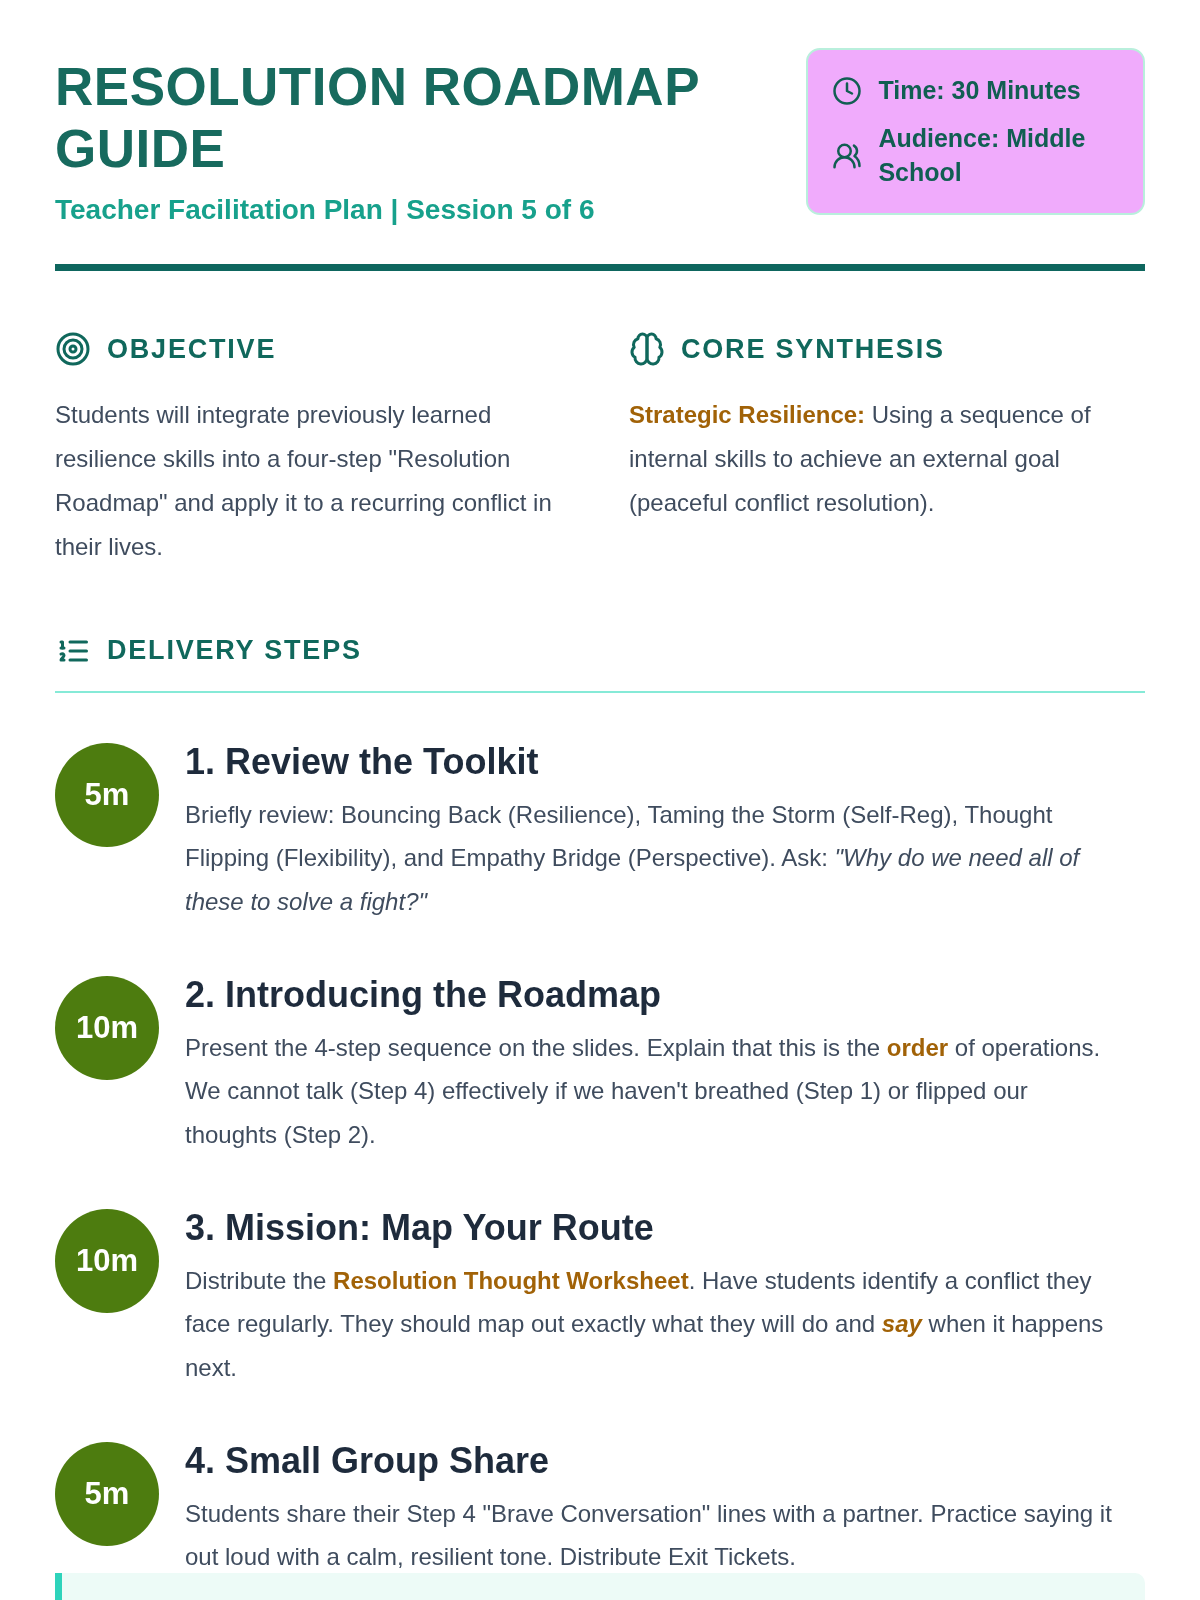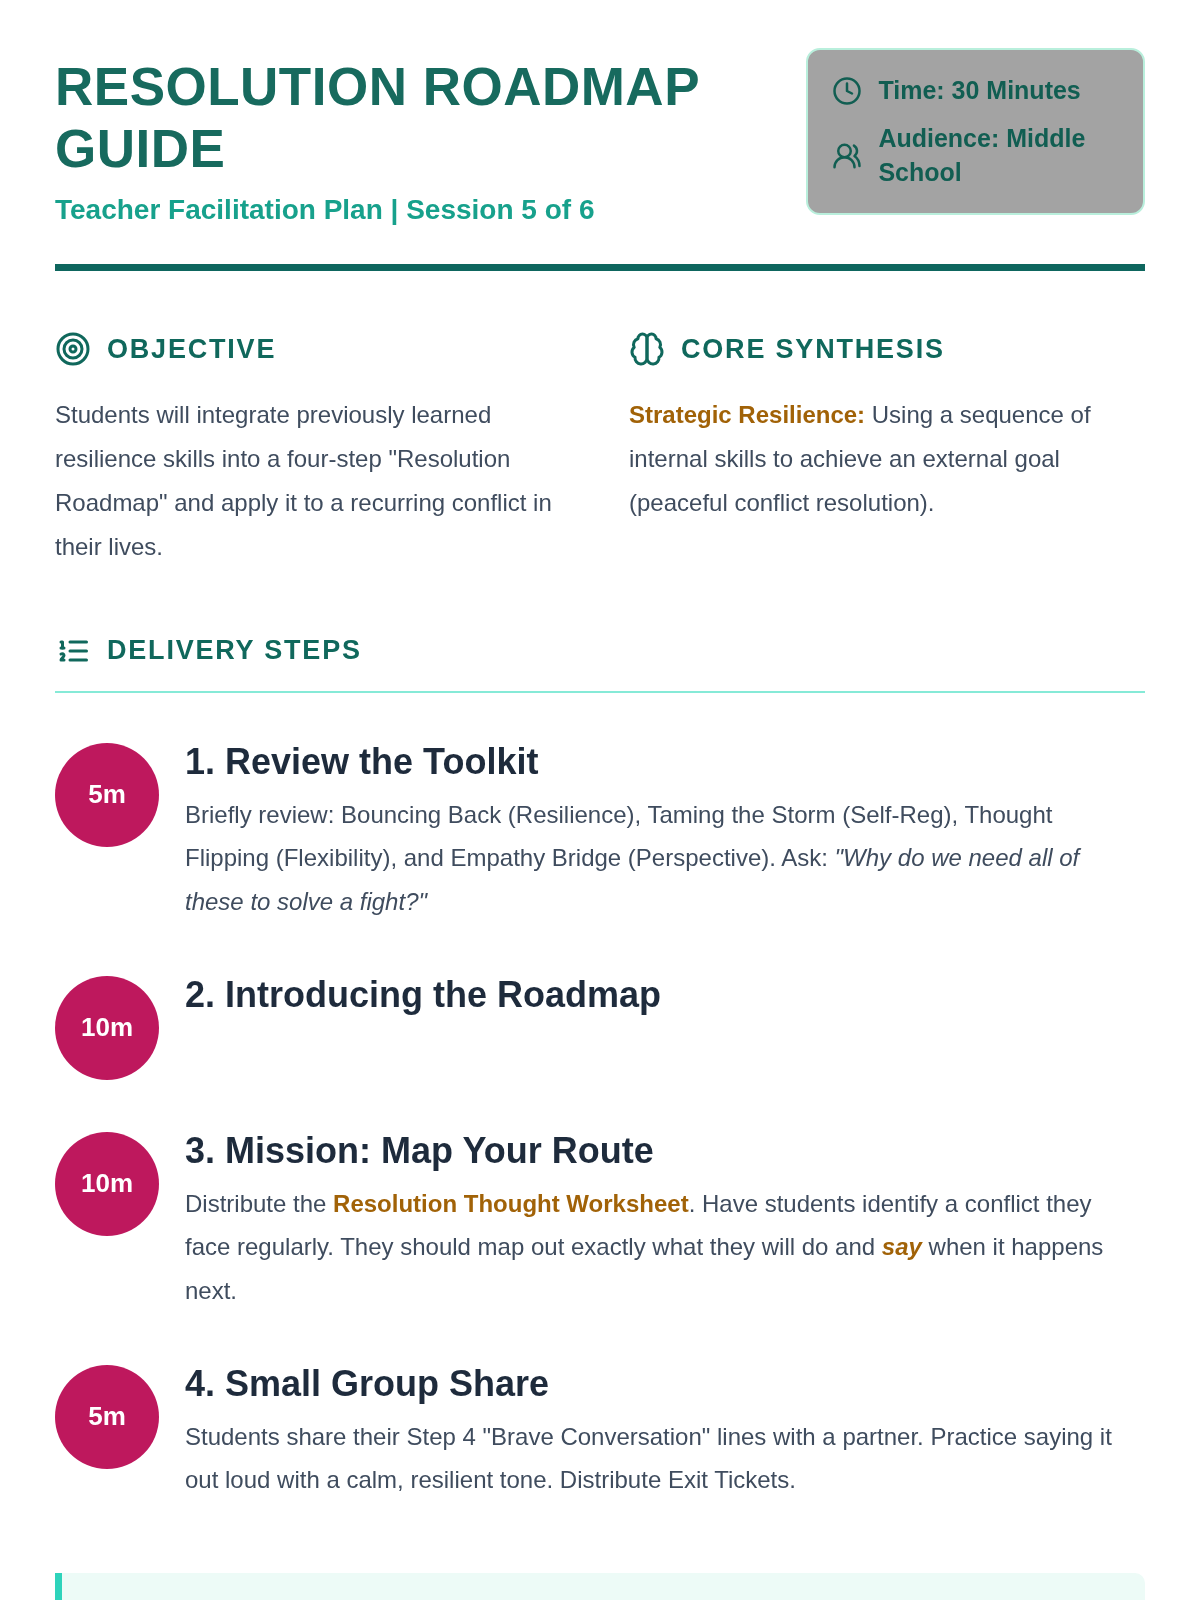--- a/index.html
+++ b/index.html
@@ -17,21 +17,21 @@
   .header-left { width:735px; padding-top:10px; }
   .doc-title {
     font-size:53px; font-weight:700; line-height:1.17;
     color:#176a5e; letter-spacing:0.5px;
   }
   .doc-subtitle {
     margin-top:14px; font-size:28px; font-weight:700; color:#17a18c;
   }
   .info-badge {
     width:340px; margin-top:2px;
-    background:#a3a3a3; border:2px solid #b9efdc; border-radius:14px;
+    background:#f0abfc; border:2px solid #b9efdc; border-radius:14px;
     padding:24px 24px; display:flex; flex-direction:column; gap:14px;
   }
   .badge-row { display:flex; align-items:center; gap:16px; }
   .badge-row .txt {
     font-size:25px; font-weight:700; color:#115e52; line-height:1.35;
   }
   .icon { flex-shrink:0; display:inline-flex; }
   .icon svg { display:block; }
   .thick-rule { height:7px; background:#0e665e; margin-top:38px; }
 
@@ -46,23 +46,23 @@
   }
   .sec-body b, .step-desc b { font-weight:700; color:#a16207; }
 
   
   .delivery-head { margin-top:64px; }
   .mint-rule { height:2px; background:#86ead7; margin-top:22px; }
   .steps { margin-top:42px; display:flex; flex-direction:column; gap:44px; }
   .step { display:flex; gap:26px; }
   .step-circle {
     width:104px; height:104px; border-radius:50%; flex-shrink:0; margin-top:8px;
-    background:#be185d; color:#ffffff;
+    background:#4d7c0f; color:#ffffff;
     display:flex; align-items:center; justify-content:center;
-    font-size:26px; font-weight:700;
+    font-size:31px; font-weight:700;
   }
   .step-content { flex:1; max-width:940px; }
   .step-title { font-size:36px; font-weight:700; color:#1e2b3c; padding-top:6px; }
   .step-desc { margin-top:10px; font-size:24px; line-height:1.82; color:#3f4c5e; }
 
   
   .callout {
     position:absolute; left:55px; right:55px; top:1573px; height:70px;
     background:#edfbf7; border-left:7px solid #2ed3bb;
     border-radius:0 10px 0 0;
@@ -152,20 +152,21 @@
       <div class="step-content">
         <div class="step-title">1. Review the Toolkit</div>
         <div class="step-desc">Briefly review: Bouncing Back (Resilience), Taming the Storm (Self-Reg), Thought Flipping (Flexibility), and Empathy Bridge (Perspective). Ask: <i>"Why do we need all of these to solve a fight?"</i></div>
       </div>
     </div>
 
     <div class="step">
       <div class="step-circle">10m</div>
       <div class="step-content">
         <div class="step-title">2. Introducing the Roadmap</div>
+        <div class="step-desc">Present the 4-step sequence on the slides. Explain that this is the <b>order</b> of operations. We cannot talk (Step 4) effectively if we haven't breathed (Step 1) or flipped our thoughts (Step 2).</div>
       </div>
     </div>
 
     <div class="step">
       <div class="step-circle">10m</div>
       <div class="step-content">
         <div class="step-title">3. Mission: Map Your Route</div>
         <div class="step-desc">Distribute the <b>Resolution Thought Worksheet</b>. Have students identify a conflict they face regularly. They should map out exactly what they will do and <b style="font-style: italic;">say</b> when it happens next.</div>
       </div>
     </div>

